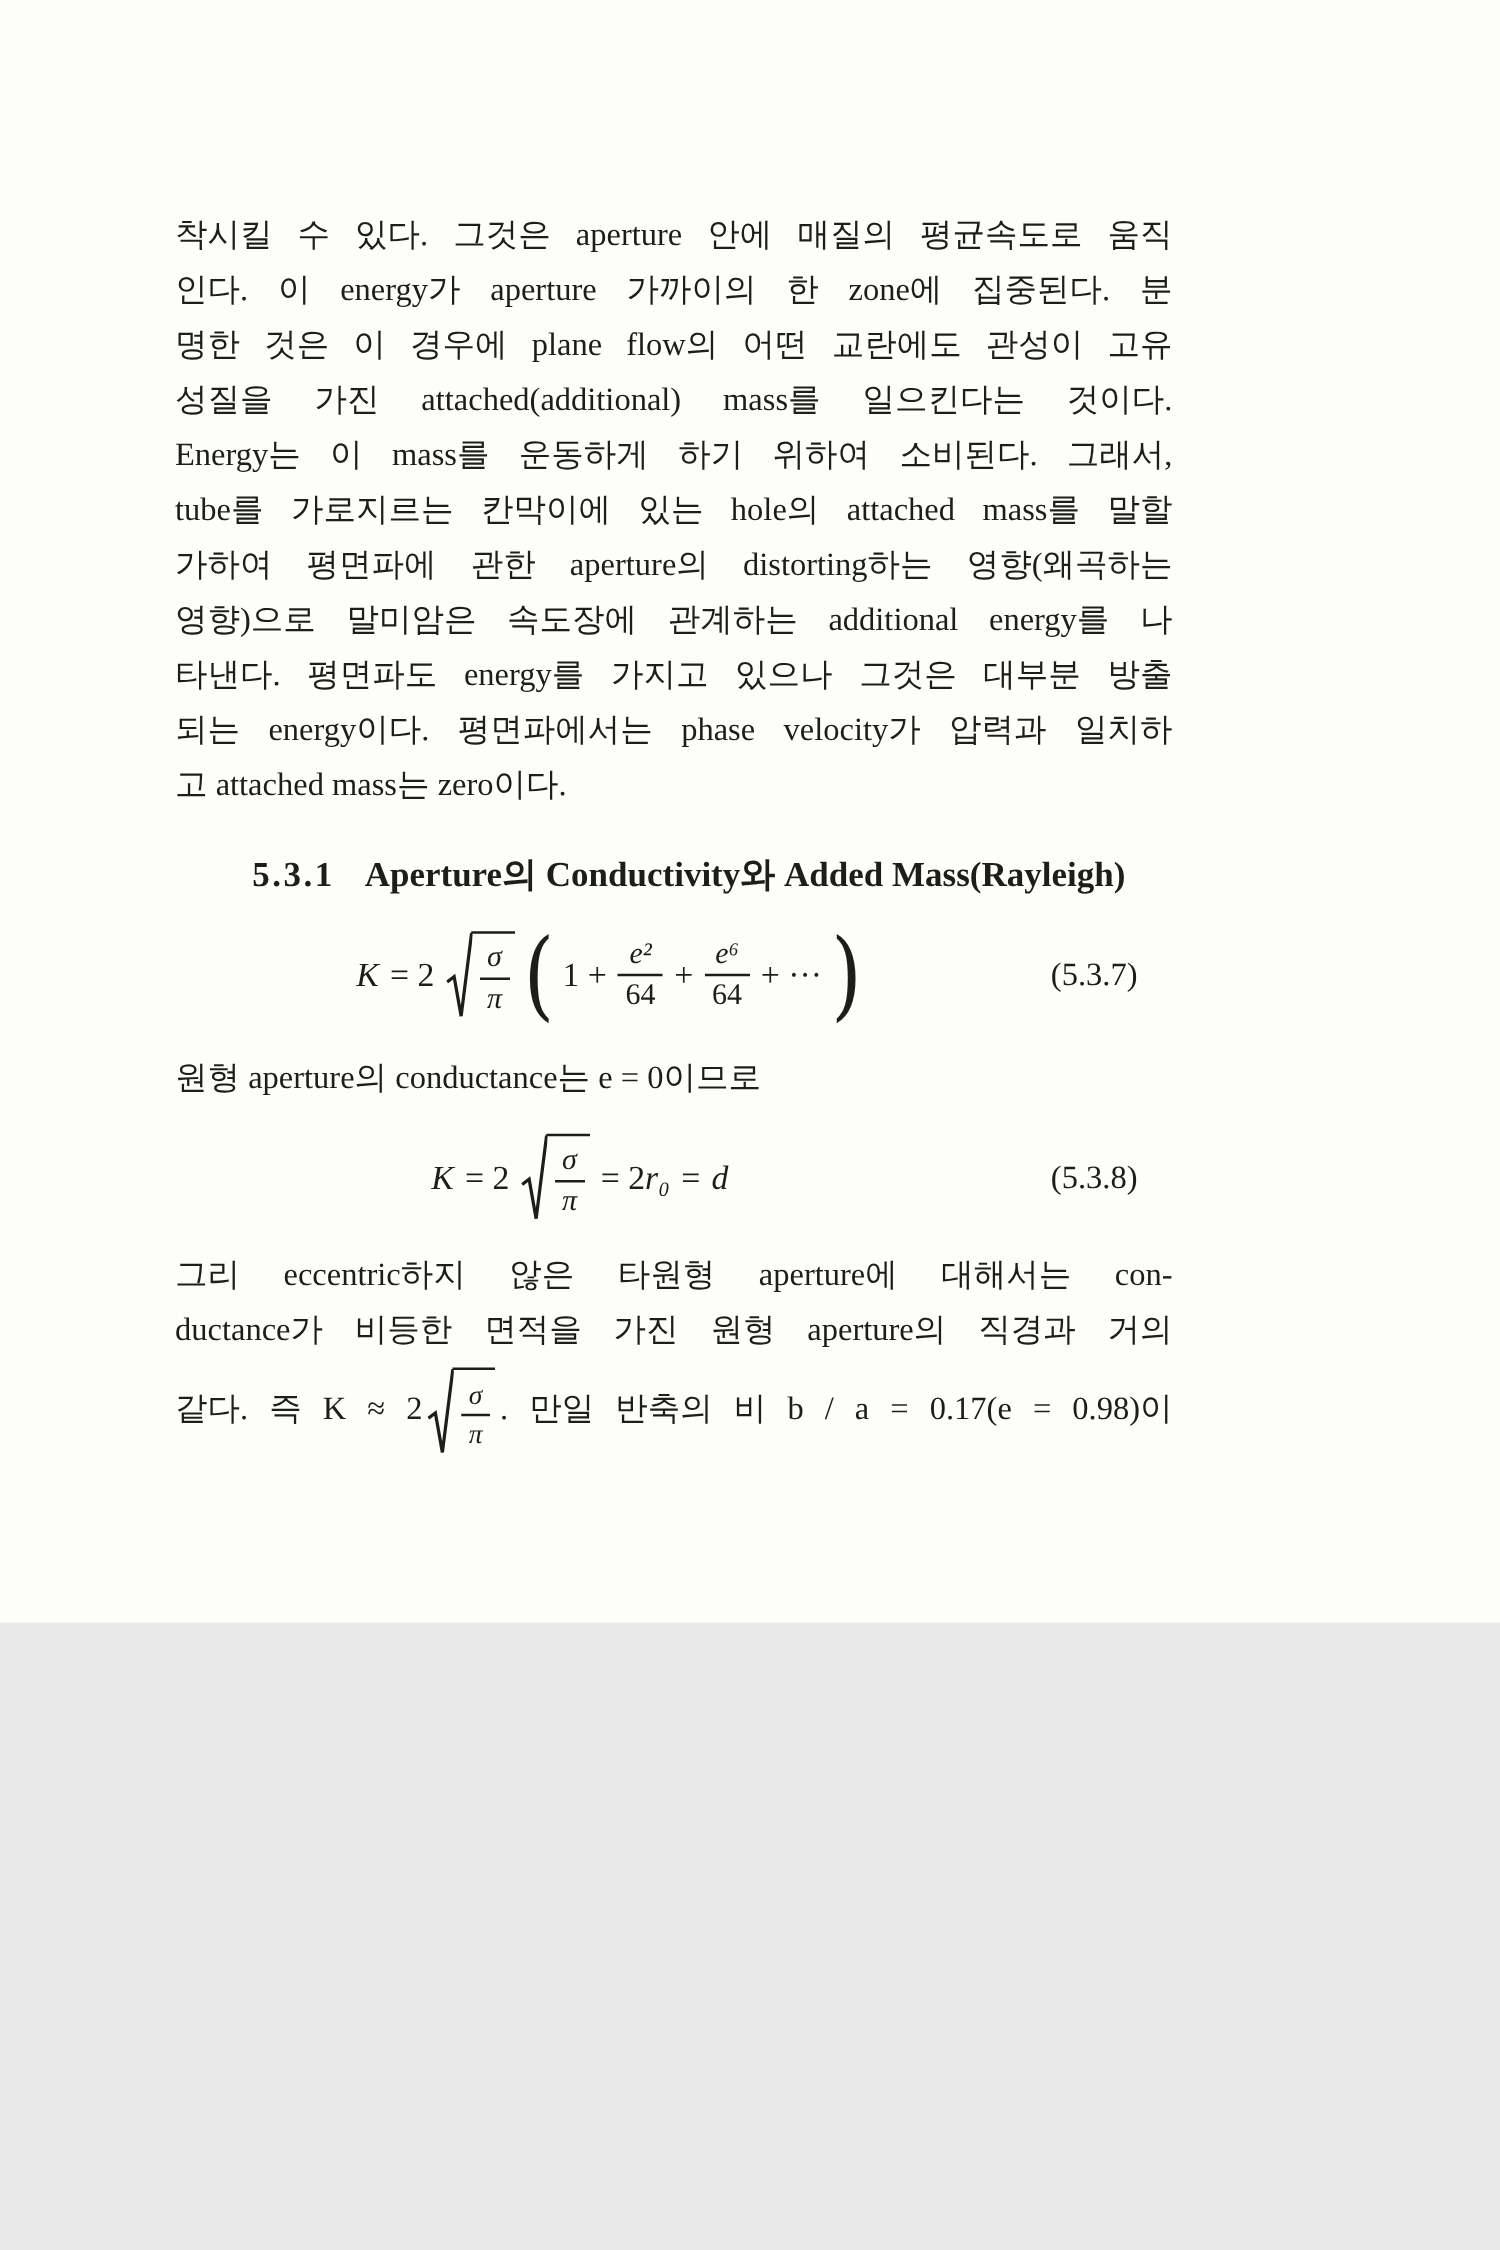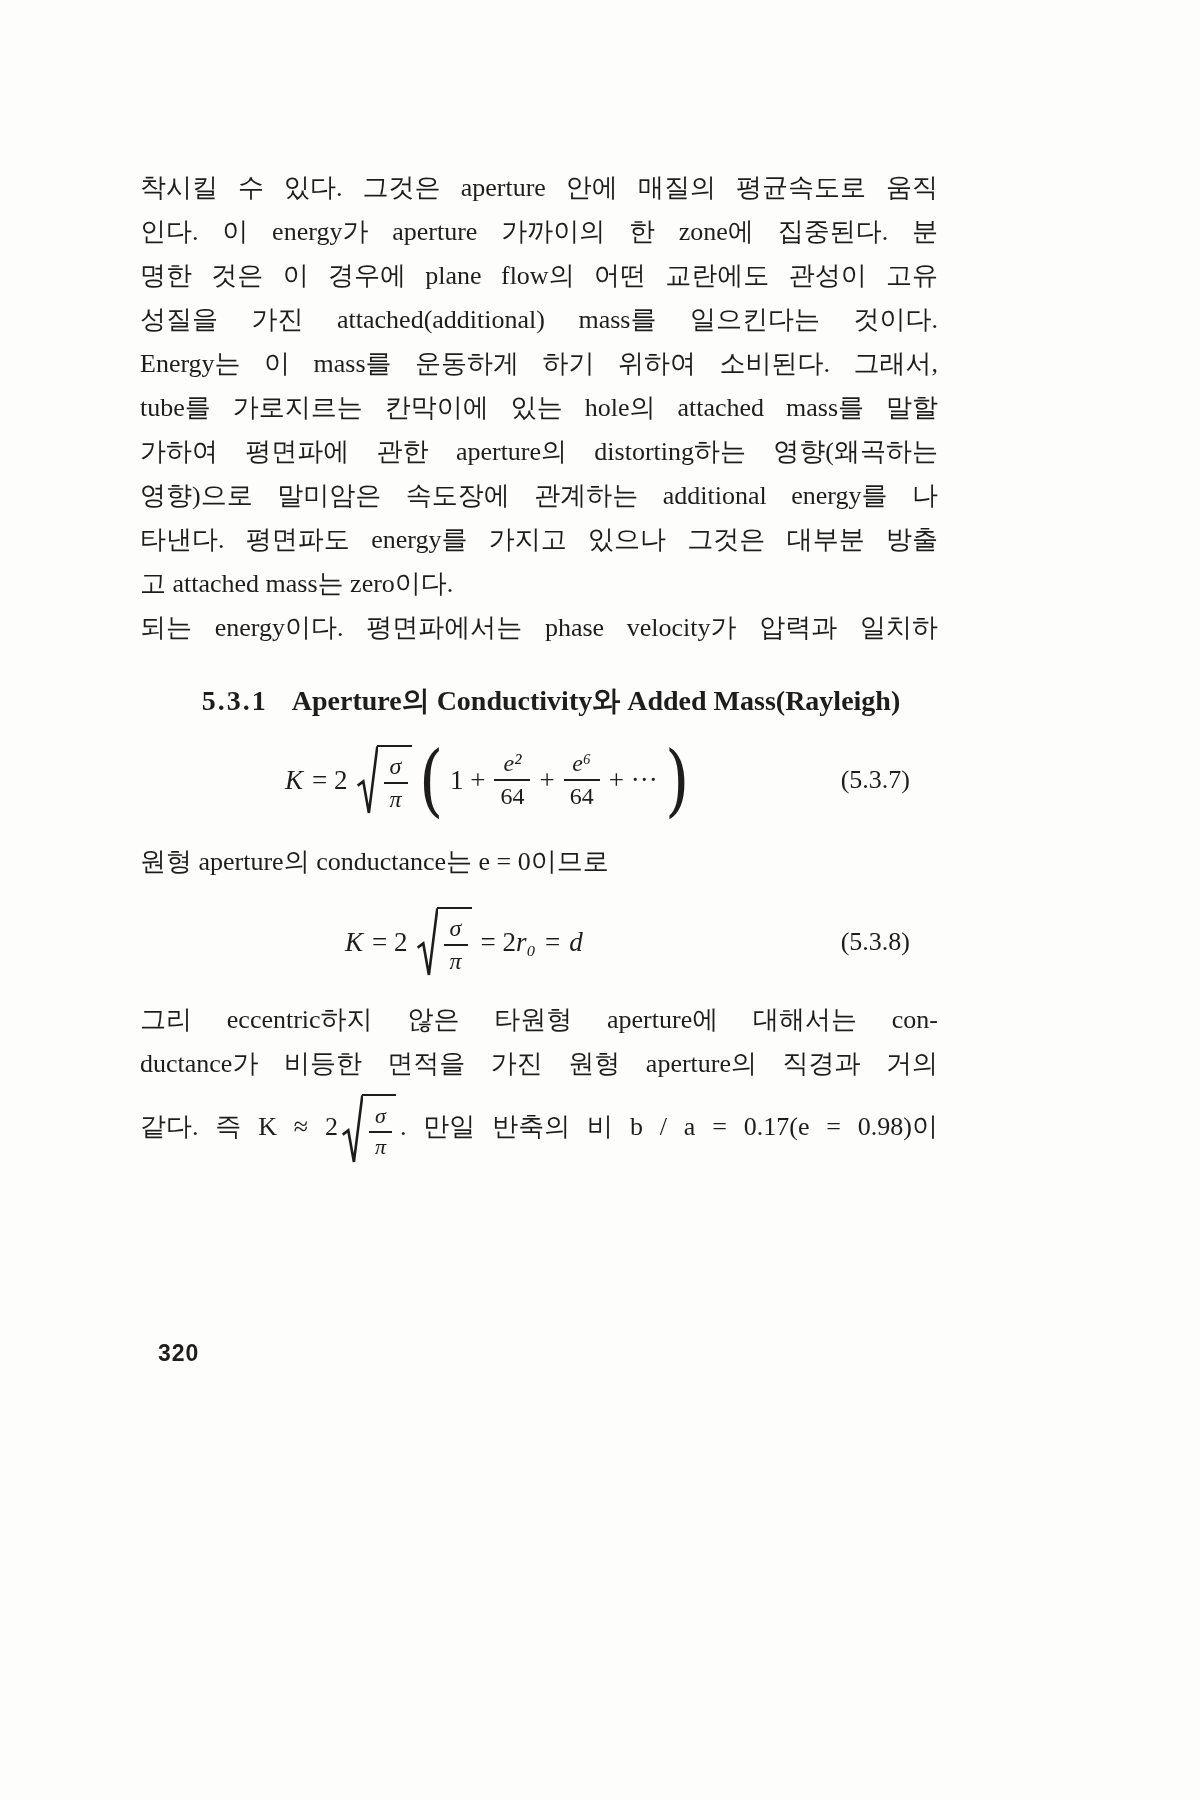--- a/index.html
+++ b/index.html
@@ -1,19 +1,19 @@
 <!DOCTYPE html>
 <html><head>
 <meta charset="utf-8">
 <style>
   * { margin:0; padding:0; box-sizing:border-box; }
   html,body { background:#e9e9e9; }
   body { width:1200px; height:1800px; font-family:"Liberation Serif","DejaVu Serif",serif; }
   .page {
-    position:relative; width:1200px; height:1800px;
+    position:relative; width:1200px; height:1298px;
     background:#fdfdfb; color:#1e1d1a; overflow:hidden;
   }
   .text-column { position:absolute; left:140px; top:166px; width:798px; }
 
   .line {
     font-size:26px; line-height:44px;
     text-align:justify; text-align-last:justify;
   }
   .line.no-just { text-align:left; text-align-last:auto; }
   .line.indent { text-indent:28px; }
@@ -80,22 +80,22 @@
     <section class="para para-1">
       <div class="line">착시킬 수 있다. 그것은 aperture 안에 매질의 평균속도로 움직</div>
       <div class="line">인다. 이 energy가 aperture 가까이의 한 zone에 집중된다. 분</div>
       <div class="line">명한 것은 이 경우에 plane flow의 어떤 교란에도 관성이 고유</div>
       <div class="line">성질을 가진 attached(additional) mass를 일으킨다는 것이다.</div>
       <div class="line">Energy는 이 mass를 운동하게 하기 위하여 소비된다. 그래서,</div>
       <div class="line">tube를 가로지르는 칸막이에 있는 hole의 attached mass를 말할</div>
       <div class="line">가하여 평면파에 관한 aperture의 distorting하는 영향(왜곡하는</div>
       <div class="line">영향)으로 말미암은 속도장에 관계하는 additional energy를 나</div>
       <div class="line">타낸다. 평면파도 energy를 가지고 있으나 그것은 대부분 방출</div>
+      <div class="line">되는 energy이다. 평면파에서는 phase velocity가 압력과 일치하</div>
       <div class="line no-just">고 attached mass는 zero이다.</div>
-      <div class="line">되는 energy이다. 평면파에서는 phase velocity가 압력과 일치하</div>
     </section>
 
     <h2 class="heading">
       <span class="sec-num">5.3.1</span><span>Aperture의 Conductivity와 Added Mass(Rayleigh)</span>
     </h2>
 
 
     <div class="equation eq-1">
       <div class="eq-body">
         <span class="mi">K</span>

